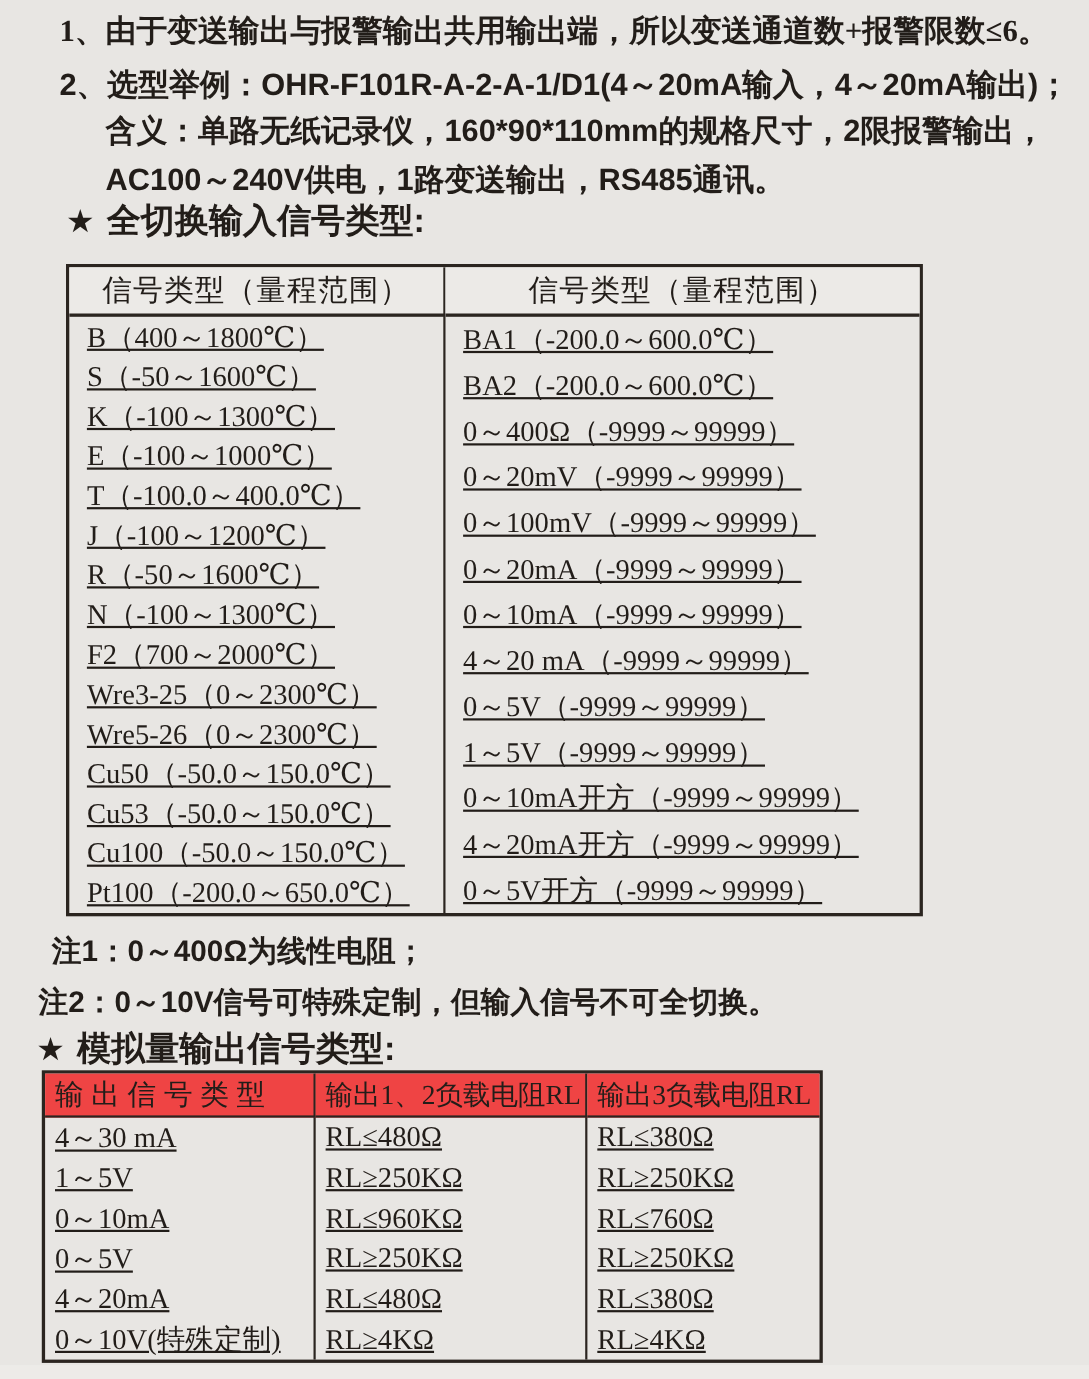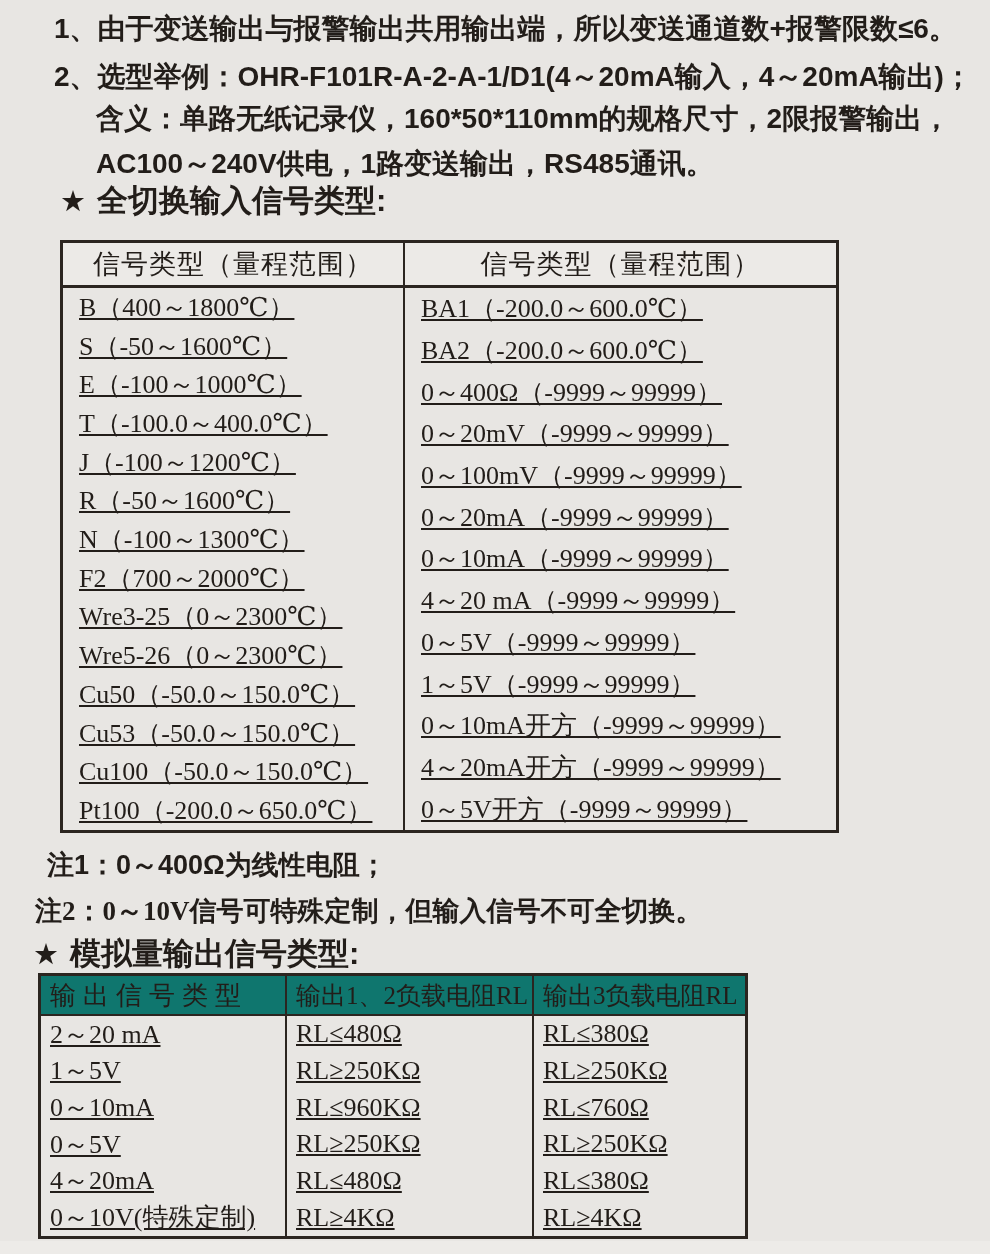--- a/index.html
+++ b/index.html
@@ -4,21 +4,21 @@
 <style>
   html,body{margin:0;padding:0;}
   body{
     width:990px;height:1254px;position:relative;overflow:hidden;
     background:#e8e6e3;color:#221d19;
   }
   .abs{position:absolute;}
   .hei{font-family:"Liberation Sans","DejaVu Sans",sans-serif;font-weight:700;}
   .song{font-family:"Liberation Serif","DejaVu Serif",serif;}
   .intro-line{font-size:28px;line-height:34px;white-space:nowrap;}
-  #il1{left:54px;top:12px;}
+  #il1{left:54px;top:12px;font-family:Liberation Serif, serif;}
   #il2{left:54px;top:60px;}
   #il3{left:96px;top:102px;}
   #il4{left:96px;top:147px;}
   .heading{font-size:31px;white-space:nowrap;display:flex;align-items:center;}
   #h1{left:60px;top:180px;}
   #h2{left:33px;top:933px;}
   .star{font-size:29px;margin-right:11px;}
   
   #t1{
     left:60px;top:240px;width:779px;height:593px;box-sizing:border-box;
@@ -38,48 +38,49 @@
   .t-body .row{white-space:nowrap;text-decoration:underline;}
   
   #t2{
     left:38px;top:973px;width:710px;height:266px;box-sizing:border-box;
     border:3px solid #2b2520;
     display:grid;grid-template-columns:246px 247px 1fr;grid-template-rows:40px 1fr;
   }
   .t2-h{
     box-sizing:border-box;border-bottom:2px solid #2b2520;
     display:flex;align-items:center;padding-left:9px;
-    font-size:25px;white-space:nowrap;background:#0f766e;
+    font-size:25px;white-space:nowrap;background:#ef4444;
   }
   .t2-h.first{letter-spacing:7px;font-size:26px;}
   #t2 .t-body{padding-left:9px;}
   .note{font-size:27px;white-space:nowrap;}
   #n1{left:35px;top:847px;margin-left:12px;}
-  #n2{left:35px;top:893px;font-family:Liberation Serif, serif;}
+  #n2{left:35px;top:893px;}
   .bottom-strip{left:0;top:1241px;width:990px;height:13px;background:#edebe8;}
 </style>
 </head>
 <body>
 
 <div class="abs intro-line hei" id="il1">1、由于变送输出与报警输出共用输出端，所以变送通道数+报警限数≤6。</div>
 <div class="abs intro-line hei" id="il2">2、选型举例：OHR-F101R-A-2-A-1/D1(4～20mA输入，4～20mA输出)；</div>
-<div class="abs intro-line hei" id="il3">含义：单路无纸记录仪，160*50*110mm的规格尺寸，2限报警输出，</div>
+<div class="abs intro-line hei" id="il3">含义：单路无纸记录仪，160*90*110mm的规格尺寸，2限报警输出，</div>
 <div class="abs intro-line hei" id="il4">AC100～240V供电，1路变送输出，RS485通讯。</div>
 
 <div class="abs heading hei" id="h1">
   <span class="star">★</span>
   <span>全切换输入信号类型:</span>
 </div>
 
 <div class="abs song" id="t1">
   <div class="t1-h col-div">信号类型（量程范围）</div>
   <div class="t1-h">信号类型（量程范围）</div>
   <div class="t-body col-div">
     <div class="row">B（400～1800℃）</div>
     <div class="row">S（-50～1600℃）</div>
+    <div class="row">K（-100～1300℃）</div>
     <div class="row">E（-100～1000℃）</div>
     <div class="row">T（-100.0～400.0℃）</div>
     <div class="row">J（-100～1200℃）</div>
     <div class="row">R（-50～1600℃）</div>
     <div class="row">N（-100～1300℃）</div>
     <div class="row">F2（700～2000℃）</div>
     <div class="row">Wre3-25（0～2300℃）</div>
     <div class="row">Wre5-26（0～2300℃）</div>
     <div class="row">Cu50（-50.0～150.0℃）</div>
     <div class="row">Cu53（-50.0～150.0℃）</div>
@@ -109,21 +110,21 @@
 <div class="abs heading hei" id="h2">
   <span class="star">★</span>
   <span>模拟量输出信号类型:</span>
 </div>
 
 <div class="abs song" id="t2">
   <div class="t2-h first col-div">输出信号类型</div>
   <div class="t2-h col-div">输出1、2负载电阻RL</div>
   <div class="t2-h">输出3负载电阻RL</div>
   <div class="t-body col-div">
-    <div class="row">2～20 mA</div>
+    <div class="row">4～30 mA</div>
     <div class="row">1～5V</div>
     <div class="row">0～10mA</div>
     <div class="row">0～5V</div>
     <div class="row">4～20mA</div>
     <div class="row">0～10V(特殊定制)</div>
   </div>
   <div class="t-body col-div">
     <div class="row">RL≤480Ω</div>
     <div class="row">RL≥250KΩ</div>
     <div class="row">RL≤960KΩ</div>

